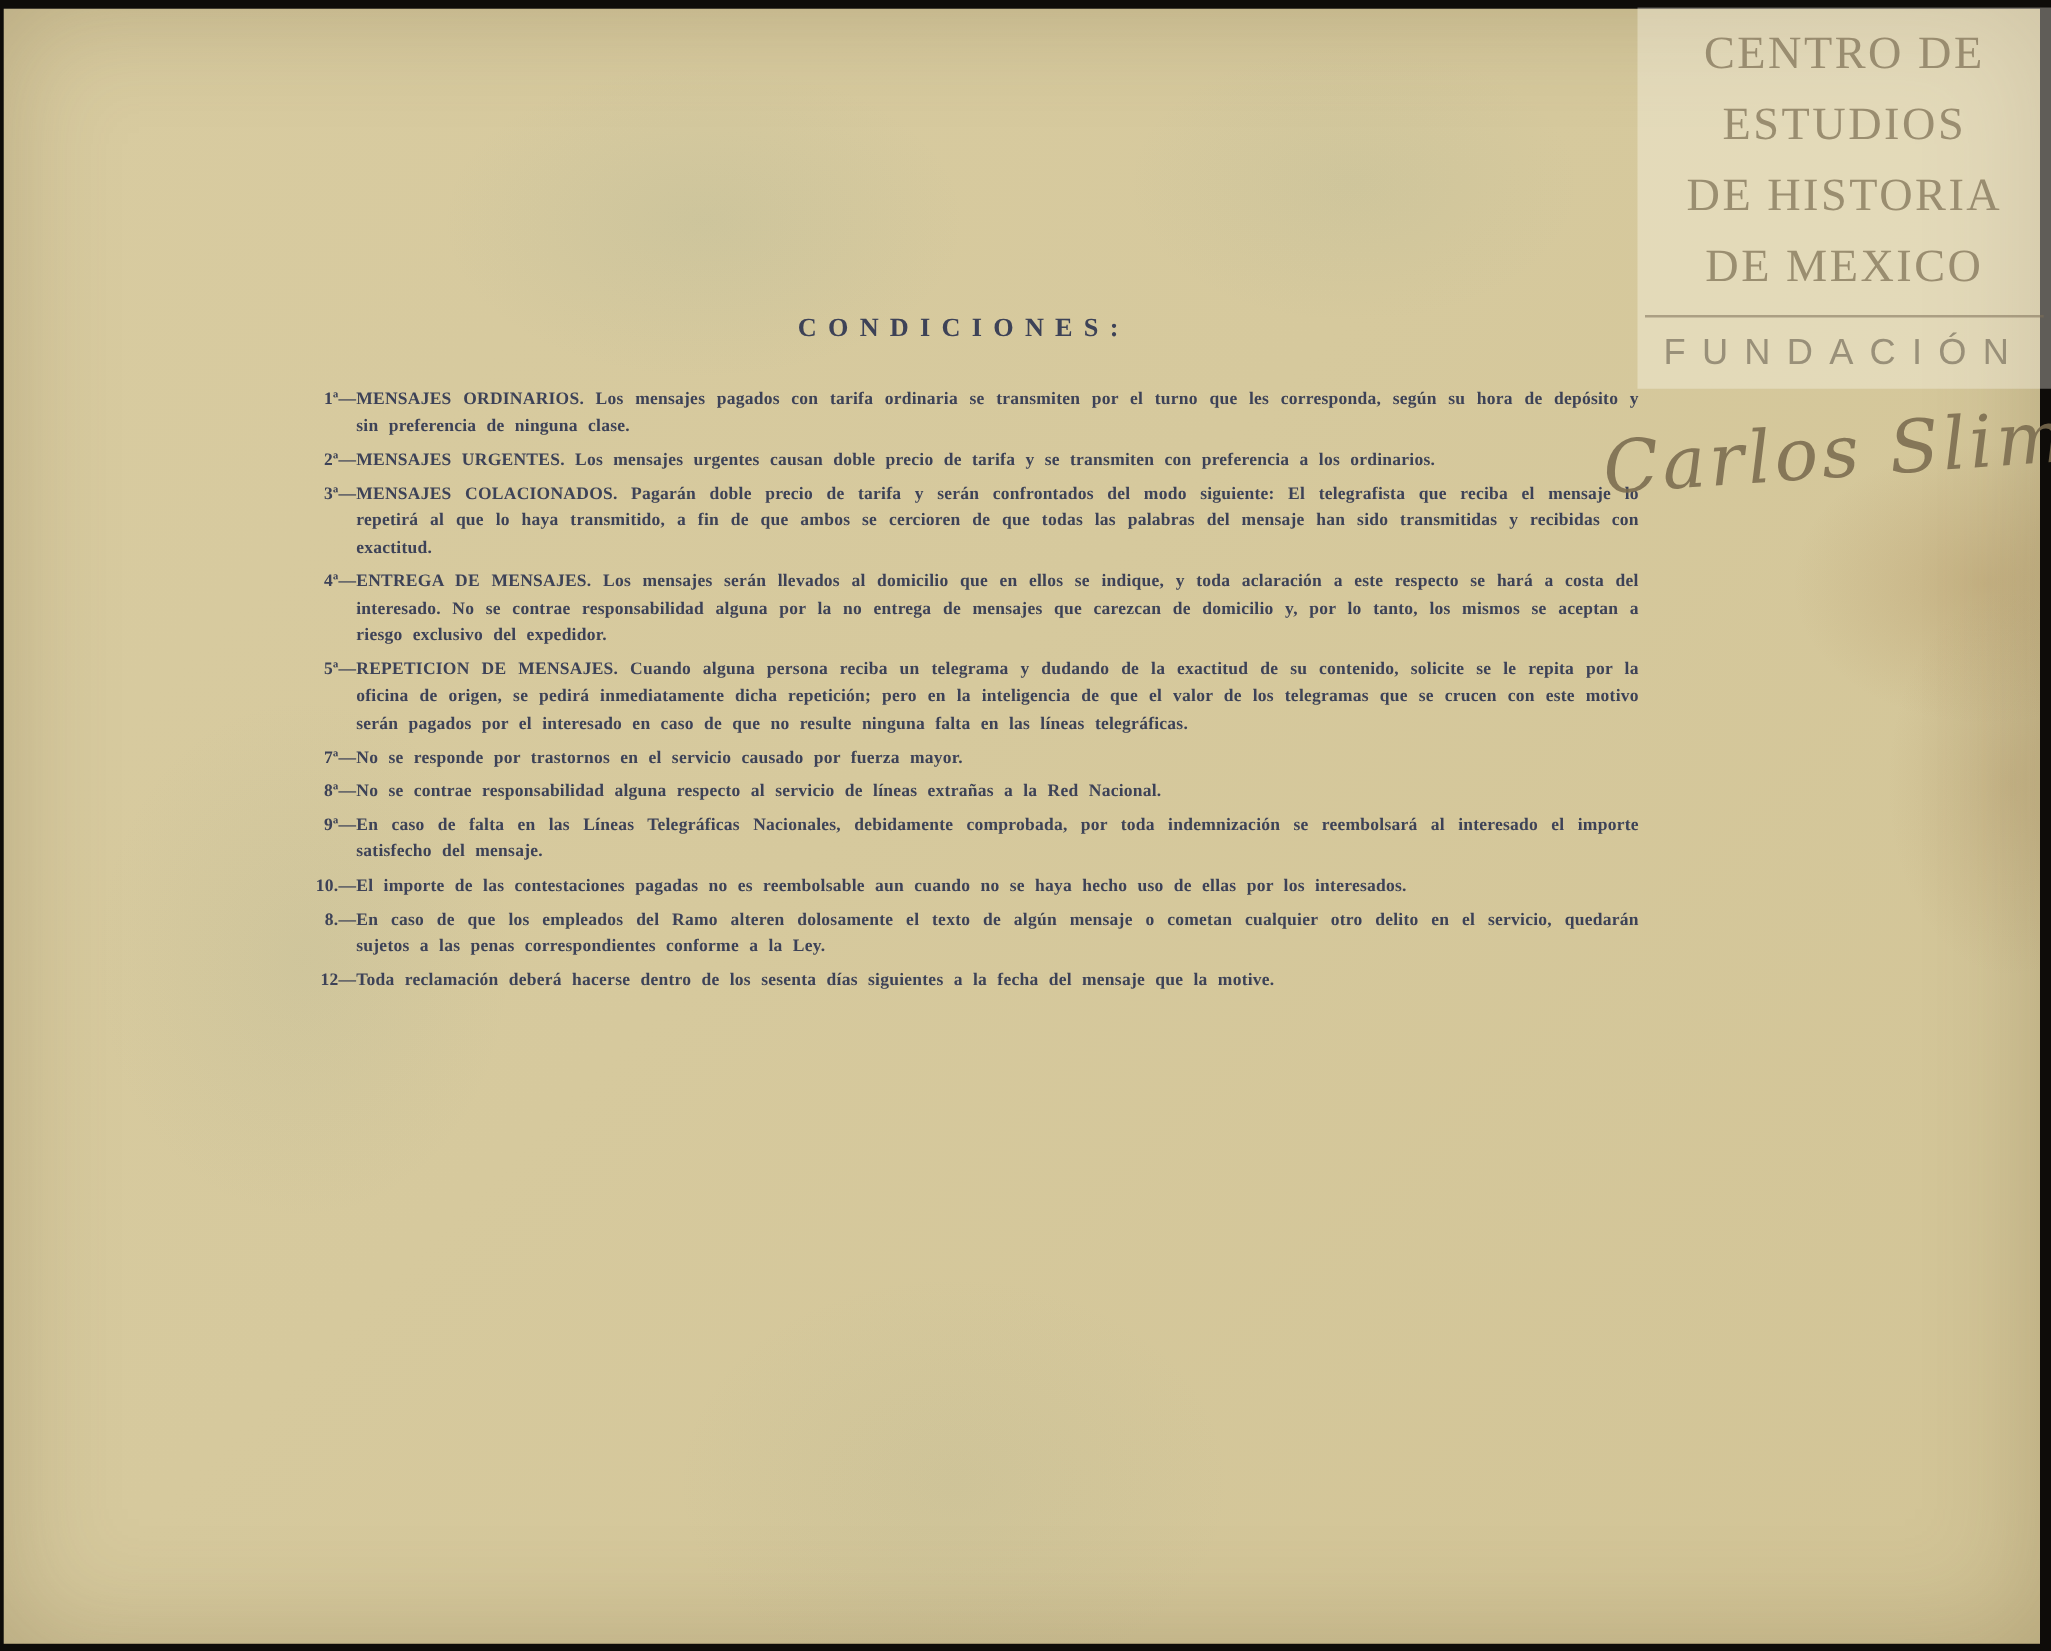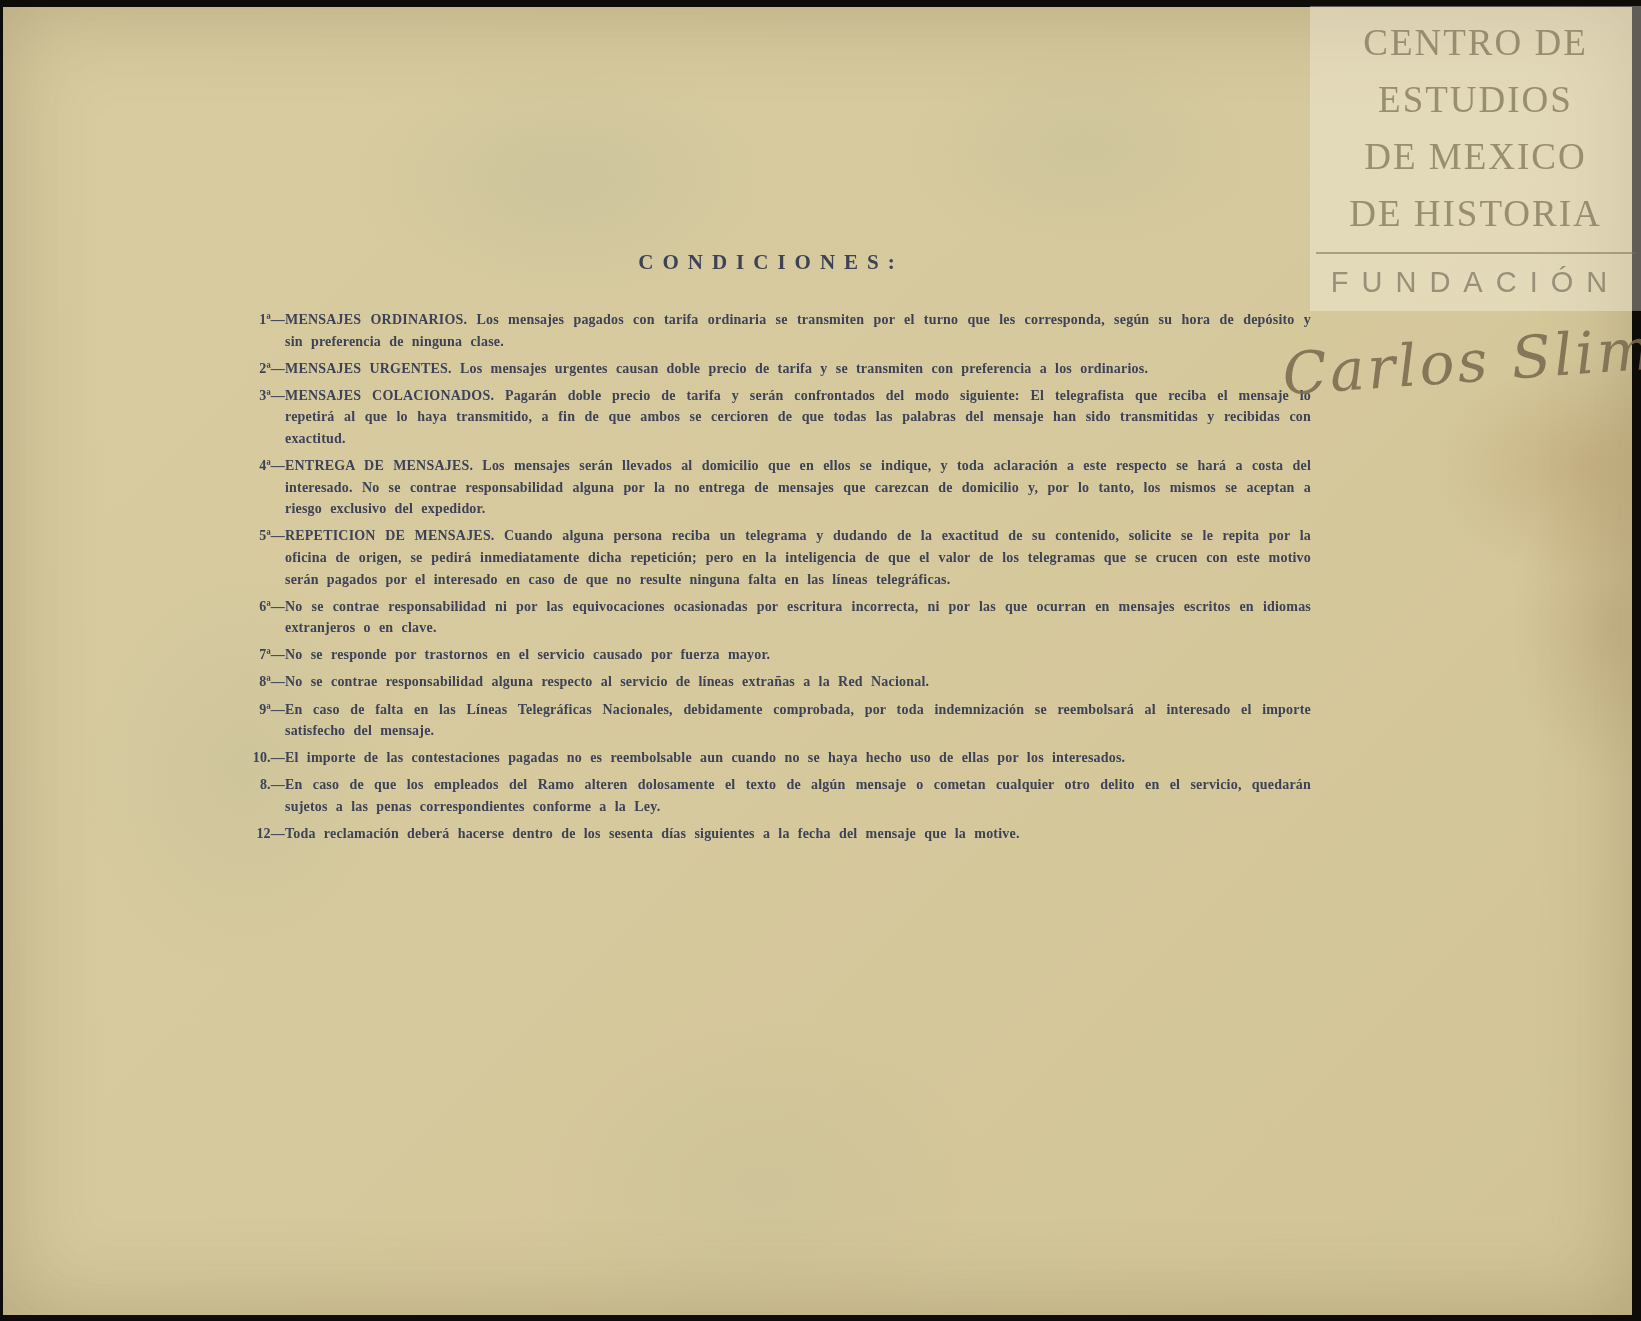--- a/index.html
+++ b/index.html
@@ -123,23 +123,20 @@
   </li>
 
   <li class="item">
     <span class="marker">4ª—</span><span class="text">ENTREGA DE MENSAJES. Los mensajes serán llevados al domicilio que en ellos se indique, y toda aclaración a este respecto se hará a costa del interesado. No se contrae responsabilidad alguna por la no entrega de mensajes que carezcan de domicilio y, por lo tanto, los mismos se aceptan a riesgo exclusivo del expedidor.</span>
   </li>
 
   <li class="item">
     <span class="marker">5ª—</span><span class="text">REPETICION DE MENSAJES. Cuando alguna persona reciba un telegrama y dudando de la exactitud de su contenido, solicite se le repita por la oficina de origen, se pedirá inmediatamente dicha repetición; pero en la inteligencia de que el valor de los telegramas que se crucen con este motivo serán pagados por el interesado en caso de que no resulte ninguna falta en las líneas telegráficas.</span>
   </li>
 
-  <li class="item">
-    <span class="marker">6ª—</span><span class="text">No se contrae responsabilidad ni por las equivocaciones ocasionadas por escritura incorrecta, ni por las que ocurran en mensajes escritos en idiomas extranjeros o en clave.</span>
-  </li>
 
   <li class="item">
     <span class="marker">7ª—</span><span class="text">No se responde por trastornos en el servicio causado por fuerza mayor.</span>
   </li>
 
   <li class="item">
     <span class="marker">8ª—</span><span class="text">No se contrae responsabilidad alguna respecto al servicio de líneas extrañas a la Red Nacional.</span>
   </li>
 
   <li class="item">
@@ -158,20 +155,20 @@
     <span class="marker">12—</span><span class="text">Toda reclamación deberá hacerse dentro de los sesenta días siguientes a la fecha del mensaje que la motive.</span>
   </li>
 </ol>
     </div>
 
   </div>
 
   <div class="wm-panel">
     <div class="wm-line">CENTRO DE</div>
     <div class="wm-line">ESTUDIOS</div>
+    <div class="wm-line">DE HISTORIA</div>
     <div class="wm-line">DE MEXICO</div>
-    <div class="wm-line">DE HISTORIA</div>
     <hr class="wm-rule">
     <div class="wm-foundation">FUNDACIÓN</div>
   </div>
 
   <div class="wm-signature">Carlos Slim</div>
 </div>
 
 </body></html>

